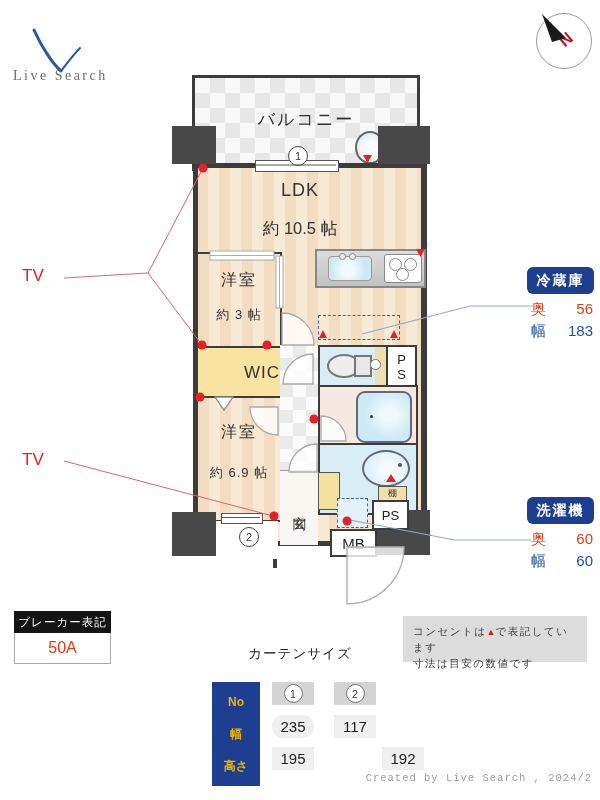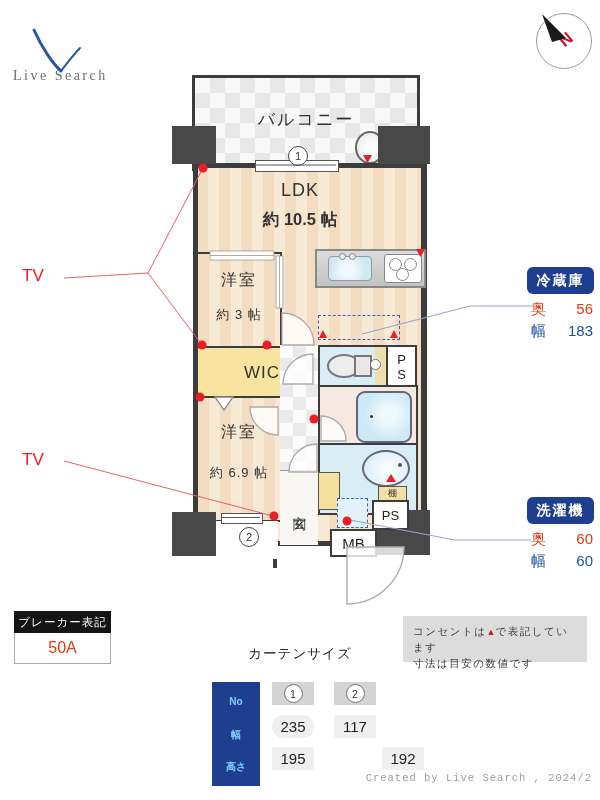--- a/index.html
+++ b/index.html
@@ -75,21 +75,21 @@
   #window1{left:255px;top:160px;width:82px;height:10px;}
   #window2{left:221px;top:513px;width:40px;height:9px;}
   .circ-no{width:18px;height:18px;border:1.3px solid #444;border-radius:50%;background:#fff;z-index:5;
            display:flex;align-items:center;justify-content:center;font-size:11px;color:#333;}
   #circ1{left:288px;top:146px;}
   #circ2{left:239px;top:527px;}
   
   .room-name{position:absolute;width:100%;text-align:center;font-size:16px;color:#333;letter-spacing:2px;}
   .room-size{position:absolute;width:100%;text-align:center;font-size:13px;color:#333;letter-spacing:1px;}
   #ldk-name{left:230px;top:180px;width:140px;text-align:center;font-size:18px;letter-spacing:1px;z-index:3;}
-  #ldk-size{left:230px;top:209px;width:140px;text-align:center;font-size:16.5px;z-index:3;font-weight:bold;}
+  #ldk-size{left:230px;top:218px;width:140px;text-align:center;font-size:16.5px;z-index:3;}
   
   .tv{color:#ef1c24;font-size:17px;z-index:7;}
   #tv1{left:22px;top:266px;}
   #tv2{left:22px;top:450px;}
   
   .badge{width:67px;height:27px;background:#1e3f8f;border-radius:6px;color:#fff;font-size:14px;font-weight:bold;
          letter-spacing:2px;display:flex;align-items:center;justify-content:center;z-index:7;}
   #fridge-badge{left:527px;top:267px;}
   #washer-badge{left:527px;top:497px;text-align:center;}
   .dim-row{width:62px;display:flex;justify-content:space-between;font-size:15px;z-index:7;}
@@ -104,21 +104,21 @@
   #breaker-head{height:22px;background:#141414;color:#fff;font-size:11.5px;letter-spacing:1px;
                 display:flex;align-items:center;justify-content:center;}
   #breaker-body{height:30px;background:#fff;border:1px solid #aaa;border-top:none;color:#e8380d;font-size:16px;
                 display:flex;align-items:center;justify-content:center;}
   
   #note{left:403px;top:616px;width:184px;height:46px;background:#dcdcdc;z-index:7;
         padding:8px 10px;box-sizing:border-box;font-size:10.5px;color:#3a3a3a;letter-spacing:1.5px;line-height:1.5;}
   #note .tri{color:#cf1126;font-size:9px;letter-spacing:0;}
   
   #curtain-title{left:220px;top:645px;width:160px;text-align:center;font-size:13.5px;letter-spacing:1px;color:#222;z-index:7;}
-  .tbl-head{left:212px;width:48px;height:39px;background:#1e3f8f;color:#7dd3fc;font-size:10px;font-weight:bold;
+  .tbl-head{left:212px;width:48px;height:39px;background:#1e3f8f;color:#eab308;font-size:12px;font-weight:bold;
             display:flex;align-items:center;justify-content:center;z-index:7;}
   .tbl-cell{width:42px;height:23px;display:flex;align-items:center;justify-content:center;font-size:15px;color:#222;z-index:7;}
   .cell-gray{background:#d4d4d4;}
   .cell-light{background:#efefef;}
   .cell-circ{width:17px;height:17px;border:1px solid #777;border-radius:50%;background:#fff;
              display:flex;align-items:center;justify-content:center;font-size:10.5px;color:#333;}
   
   #credit{left:300px;top:772px;width:292px;text-align:right;font-family:"Liberation Mono","DejaVu Sans Mono",monospace;
           font-size:10.5px;color:#9b9b9b;letter-spacing:1px;z-index:7;}
   #overlay{left:0;top:0;width:600px;height:800px;z-index:9;pointer-events:none;}

